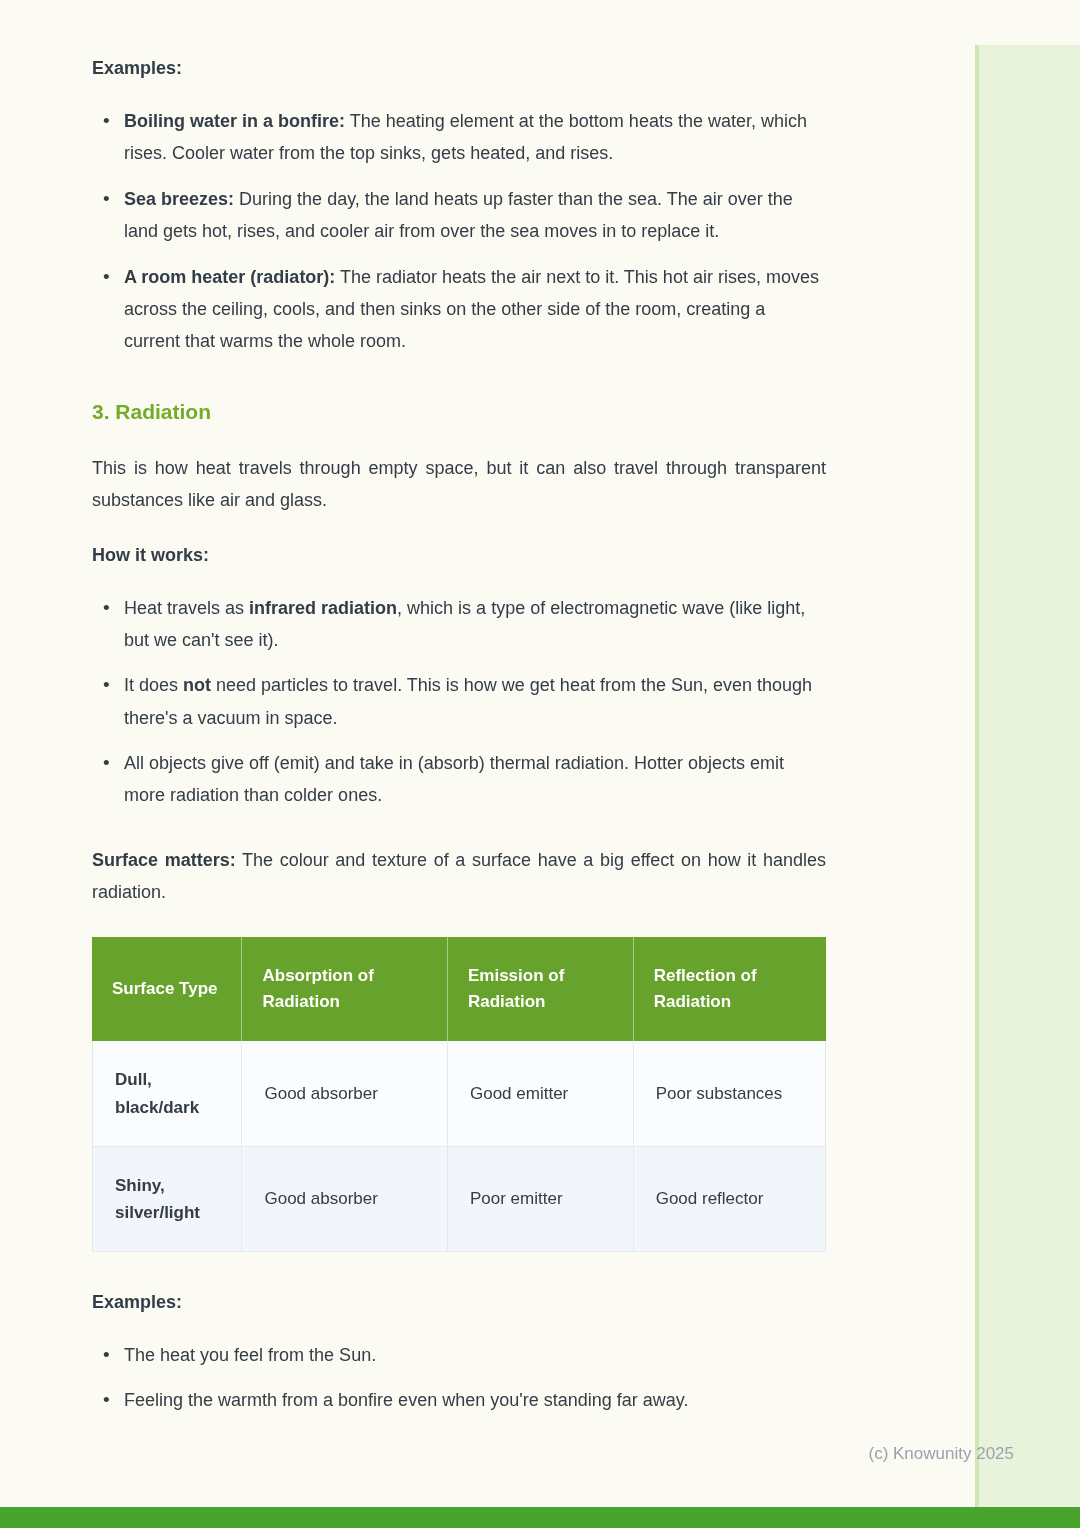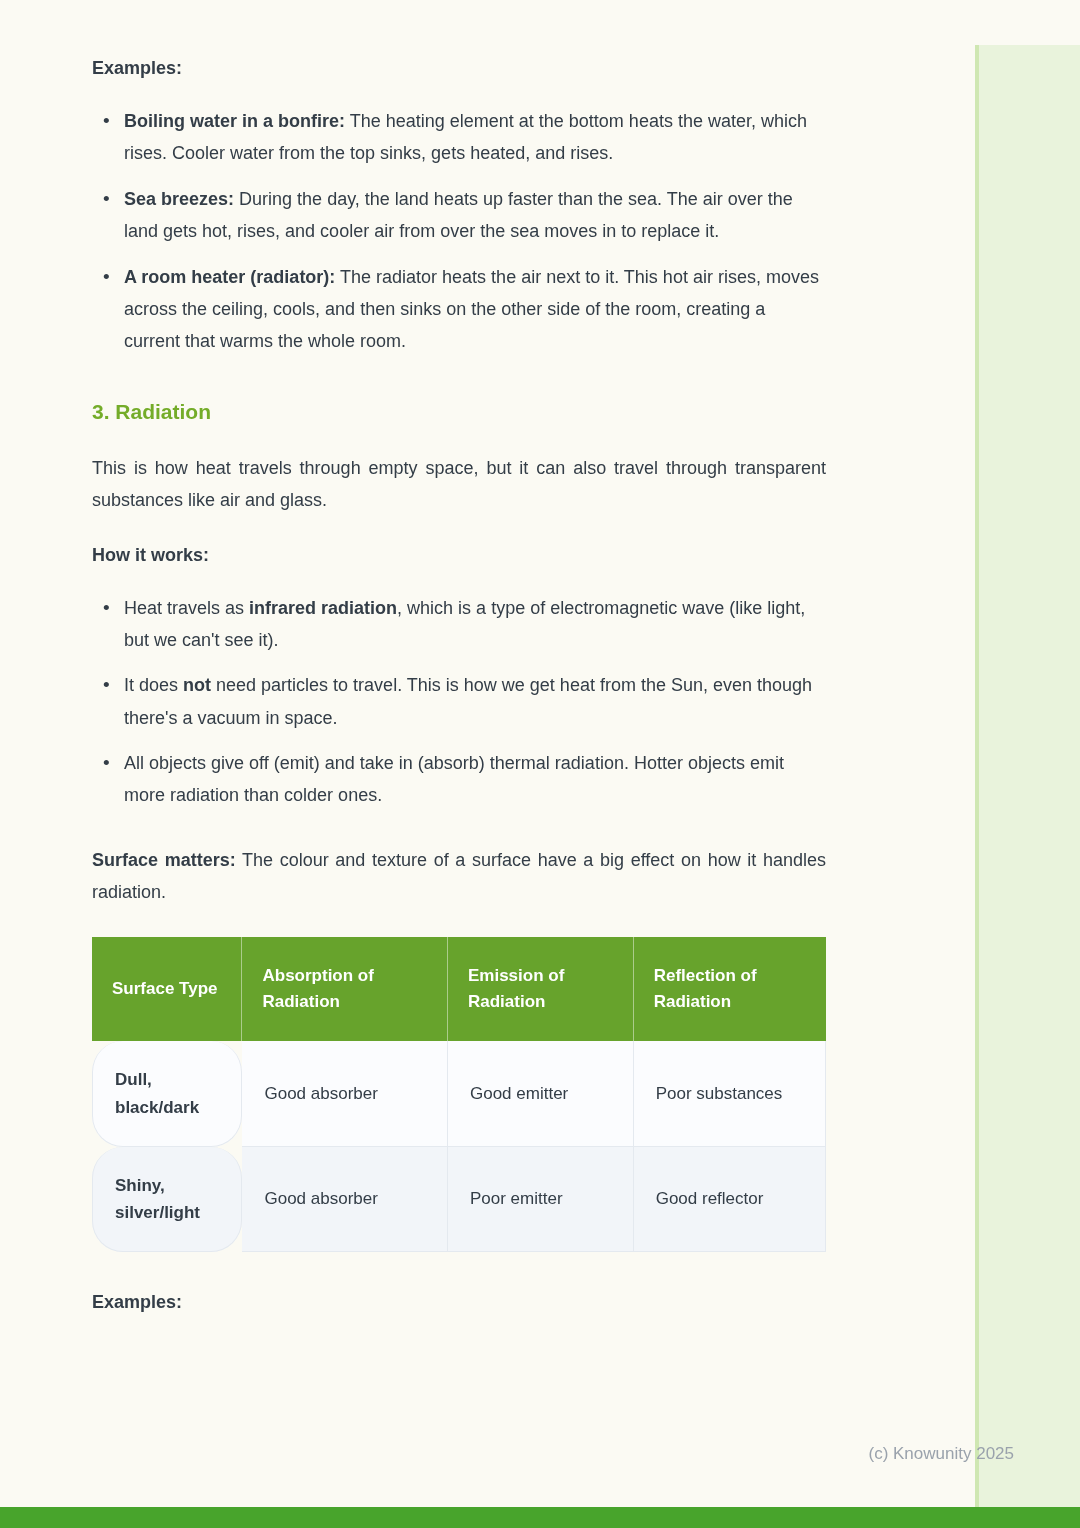--- a/index.html
+++ b/index.html
@@ -94,21 +94,21 @@
     border-right: 1px solid rgba(255,255,255,0.45);
   }
   table.surface-table th:last-child { border-right: none; }
   table.surface-table td {
     padding: 25px 22px;
     vertical-align: middle;
     line-height: 1.6;
     border-right: 1px solid var(--table-border);
     border-bottom: 1px solid var(--table-border);
   }
-  table.surface-table td:first-child { border-left: 1px solid var(--table-border); border-radius: 31px; }
+  table.surface-table td:first-child { border-left: 1px solid var(--table-border); }
   table.surface-table tr.row-odd  { background: var(--row-bg); }
   table.surface-table tr.row-even { background: var(--row-alt-bg); }
   table.surface-table td.col-label { font-weight: 700; }
   .side-stripe {
     position: absolute;
     top: 45px;
     bottom: 0;
     left: 975px;
     width: 105px;
     background: var(--stripe-bg);
@@ -200,18 +200,22 @@
         <td class="col-label">Shiny, silver/light</td>
         <td>Good absorber</td>
         <td>Poor emitter</td>
         <td>Good reflector</td>
       </tr>
     </tbody>
   </table>
 
   <h3 class="label">Examples:</h3>
 
+  <ul class="bullets">
+    <li>The heat you feel from the Sun.</li>
+    <li>Feeling the warmth from a bonfire even when you're standing far away.</li>
+  </ul>
 
 </div>
 
 <div class="side-stripe"></div>
 <div class="footer-credit">(c) Knowunity 2025</div>
 <div class="bottom-bar"></div>
 
 </body></html>

